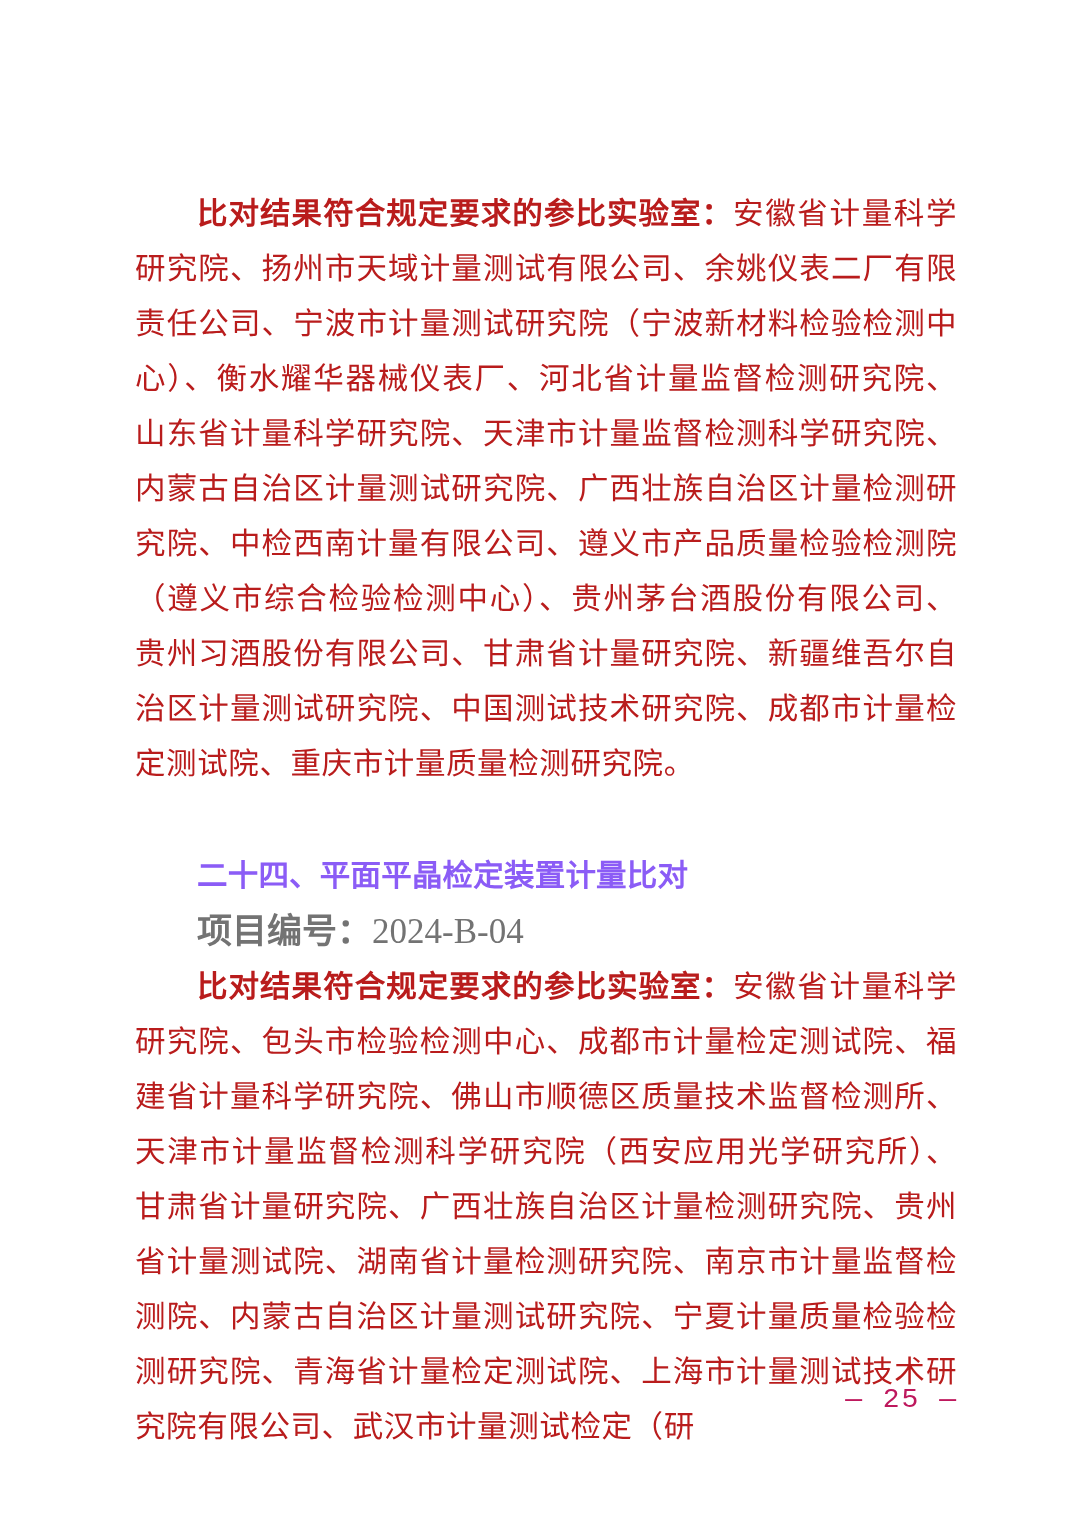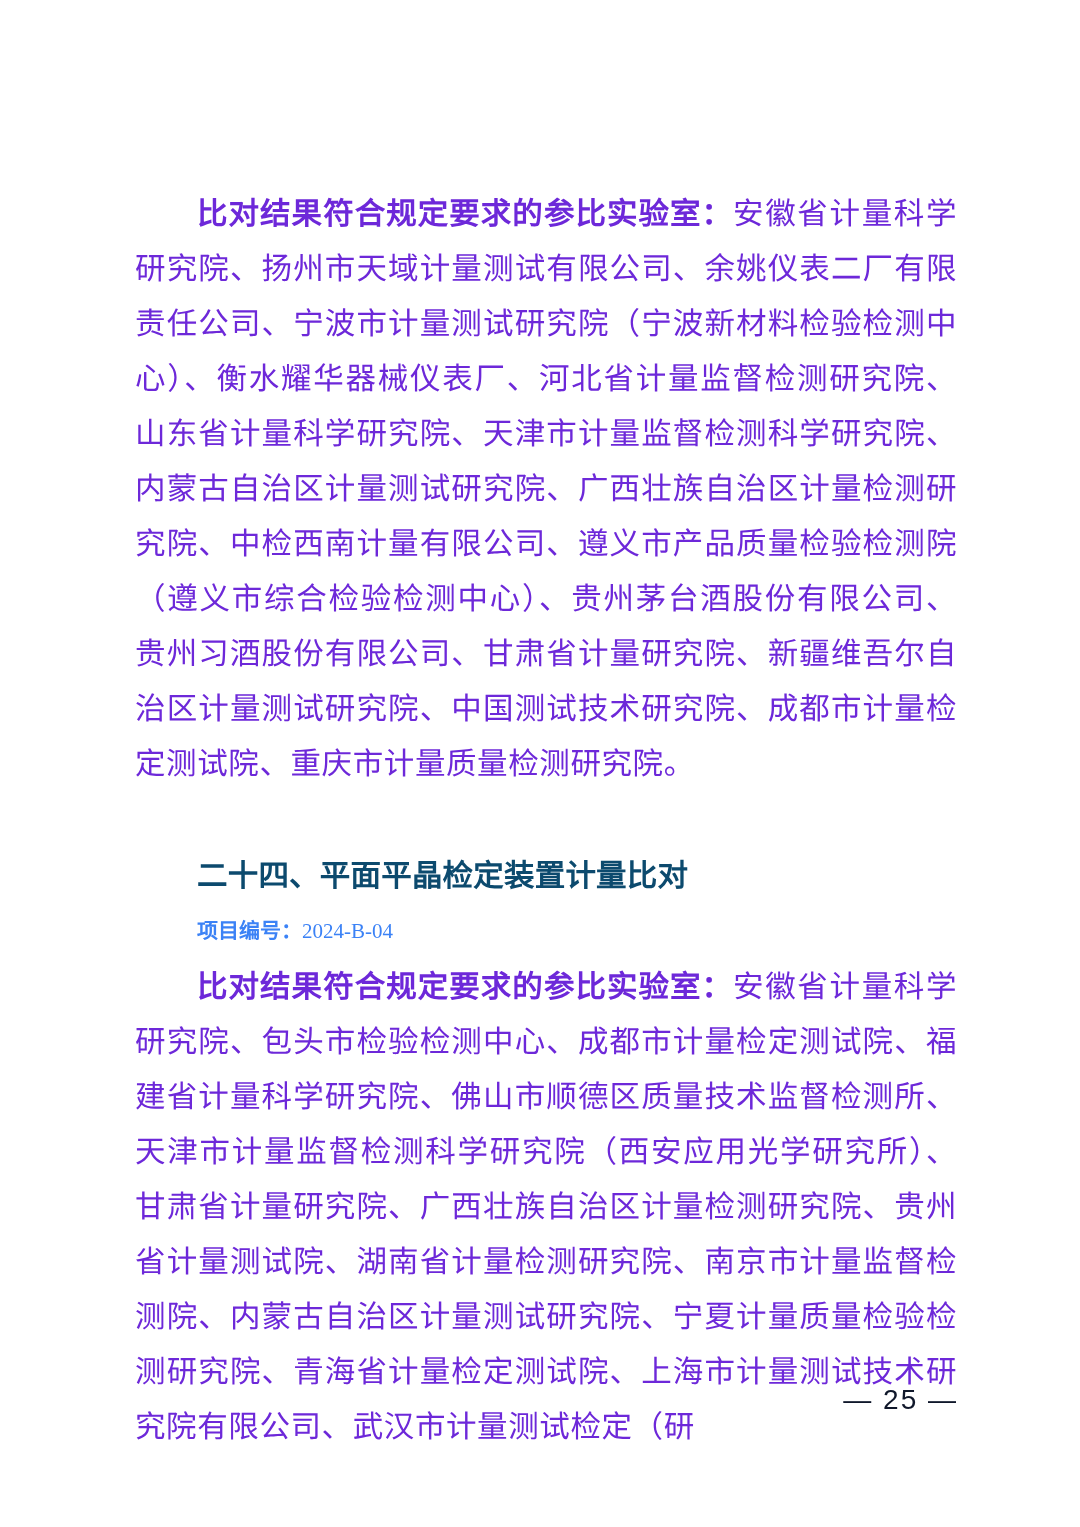--- a/index.html
+++ b/index.html
@@ -31,21 +31,21 @@
 
   
   .para {
     font-size: 30.5px;
     line-height: 55px;
     text-align: justify;
     text-align-last: left;
     text-justify: inter-character;
     letter-spacing: 0.6px;
     margin: 0;
-    color: #6d28d9;
+    color: #b91c1c;
     word-break: break-all;
   }
 
   .para.indent {
     text-indent: 62px;
   }
 
   
   .label {
     font-family: "Liberation Sans", "DejaVu Sans", sans-serif;
@@ -55,55 +55,55 @@
 
   
   .section-heading {
     font-family: "Liberation Sans", "DejaVu Sans", sans-serif;
     font-weight: 700;
     font-size: 30.5px;
     line-height: 55px;
     margin: 0;
     text-indent: 62px;
     letter-spacing: 0.2px;
-    color: #0c4a6e;
+    color: #8b5cf6;
   }
 
   .spacer-before-heading { height: 56px; }
 
   
   .meta-line {
-    font-size: 21px;
+    font-size: 35px;
     line-height: 55px;
     margin: 0;
     text-indent: 62px;
-    color: #3b82f6;
+    color: #737373;
   }
 
   .meta-value {
     font-family: "Liberation Serif", "DejaVu Serif", serif;
     font-weight: 400;
     letter-spacing: 0.6px;
   }
 
   .meta-value.latin {
     letter-spacing: 0px;
   }
 
   
   .page-number {
     position: absolute;
     left: 0;
     right: 122px;
     top: 1384px;
     text-align: right;
-    font-family: Liberation Sans, sans-serif;
+    font-family: Liberation Mono, monospace;
     font-size: 28px;
     letter-spacing: 2px;
-    color: #0f172a;
+    color: #be185d;
   }
 </style>
 </head>
 <body>
 
 <div class="page">
 
   <div class="text-block">
 
     <p class="para indent"><span class="label">比对结果符合规定要求的参比实验室：</span><span class="meta-value">安徽省计量科学研究院、扬州市天域计量测试有限公司、余姚仪表二厂有限责任公司、宁波市计量测试研究院（宁波新材料检验检测中心）、衡水耀华器械仪表厂、河北省计量监督检测研究院、山东省计量科学研究院、天津市计量监督检测科学研究院、内蒙古自治区计量测试研究院、广西壮族自治区计量检测研究院、中检西南计量有限公司、遵义市产品质量检验检测院（遵义市综合检验检测中心）、贵州茅台酒股份有限公司、贵州习酒股份有限公司、甘肃省计量研究院、新疆维吾尔自治区计量测试研究院、中国测试技术研究院、成都市计量检定测试院、重庆市计量质量检测研究院。</span></p>

